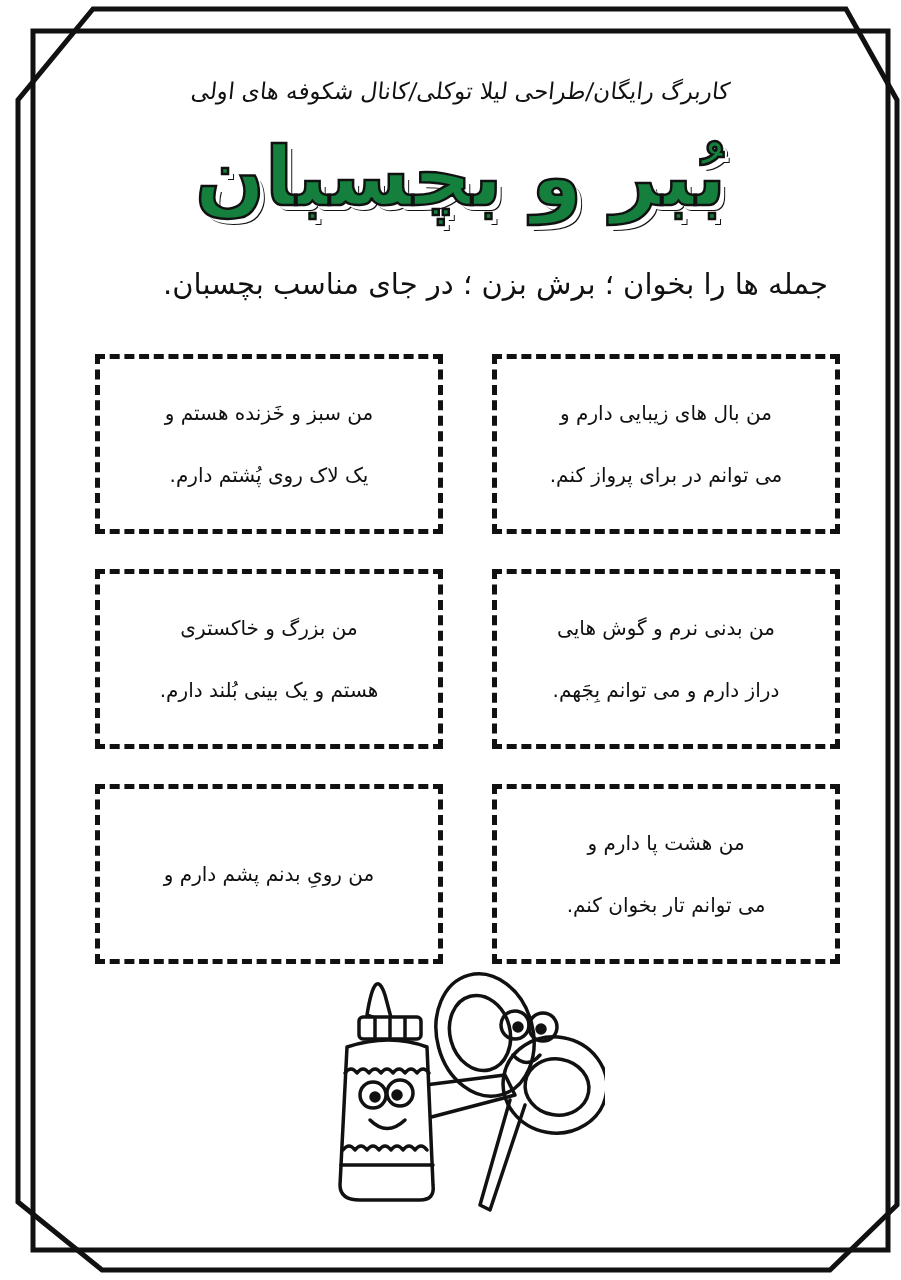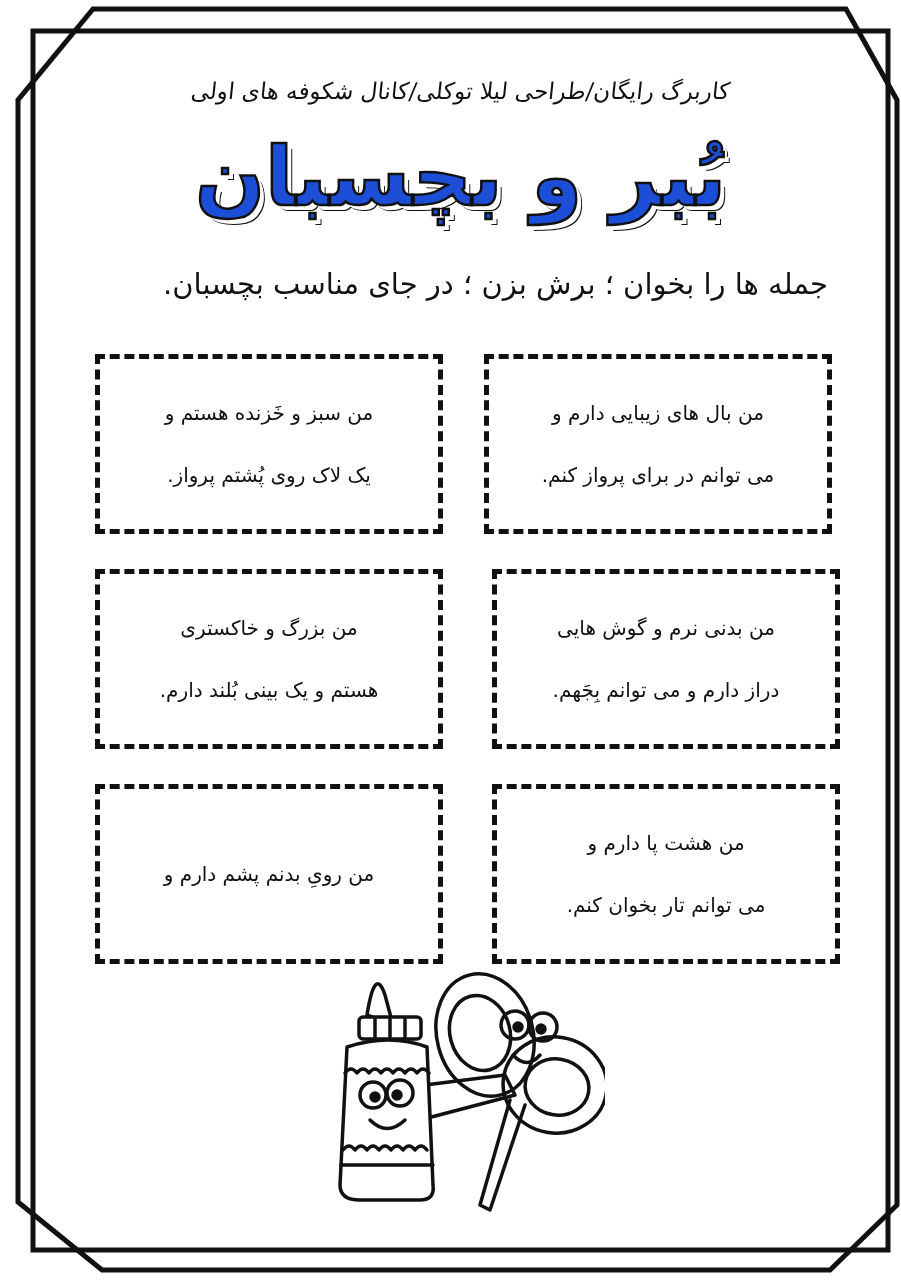--- a/index.html
+++ b/index.html
@@ -11,38 +11,38 @@
     .frame-svg { position: absolute; left: 0; top: 0; width: 901px; height: 1280px; pointer-events: none; }
     .page { position: absolute; left: 33px; top: 30px; width: 855px; height: 1220px; direction: rtl; }
     .credit {
       position: absolute; top: 48px; left: 0; right: 0; text-align: center;
       font-size: 23px; letter-spacing: 0;
     }
     .credit span { display: inline-block; transform: skewX(-6deg); }
     .title-wrap { position: absolute; top: 92px; left: 0; right: 0; height: 110px; text-align: center; }
     .title {
       display: inline-block; font-size: 82px; font-weight: bold; line-height: 110px;
-      color: #1d4ed8; letter-spacing: 4px;
+      color: #15803d; letter-spacing: 4px;
       -webkit-text-stroke: 2.5px #111;
       text-shadow: 5px 5px 0 #fff, 6px 6px 0 #111;
       font-family: "DejaVu Sans", sans-serif;
     }
     .instruction {
       position: absolute; top: 237px; left: 0; right: 0; text-align: center; padding-left: 70px;
       font-size: 29px;
     }
     .grid { position: absolute; top: 324px; left: 62px; width: 745px; height: 612px; }
     .card {
       position: absolute; width: 348px; height: 180px; box-sizing: border-box;
       border: 5px dashed #111;
       display: flex; flex-direction: column; justify-content: center; align-items: center;
       font-size: 20px; line-height: 62px; text-align: center; direction: rtl;
     }
     .card .line { display: block; white-space: nowrap; }
-    .c0 { right: 8px; top: 0; }
+    .c0 { right: 0; top: 0; }
     .c1 { left: 0; top: 0; }
     .c2 { right: 0; top: 215px; }
     .c3 { left: 0; top: 215px; }
     .c4 { right: 0; top: 430px; }
     .c5 { left: 0; top: 430px; }
     .clipart { position: absolute; left: 275px; top: 955px; width: 330px; height: 260px; }
   </style>
 </head>
 <body>
 
@@ -63,21 +63,21 @@
 
   <div class="instruction">جمله ها را بخوان ؛ برش بزن ؛ در جای مناسب بچسبان.</div>
 
   <div class="grid">
     <div class="card c0">
       <span class="line">من بال های زیبایی دارم و</span>
       <span class="line">می توانم در برای پرواز کنم.</span>
     </div>
     <div class="card c1">
       <span class="line">من سبز و خَزنده هستم و</span>
-      <span class="line">یک لاک روی پُشتم پرواز.</span>
+      <span class="line">یک لاک روی پُشتم دارم.</span>
     </div>
     <div class="card c3">
       <span class="line">من بزرگ و خاکستری</span>
       <span class="line">هستم و یک بینی بُلند دارم.</span>
     </div>
     <div class="card c2">
       <span class="line">من بدنی نرم و گوش هایی</span>
       <span class="line">دراز دارم و می توانم بِجَهم.</span>
     </div>
     <div class="card c4">

